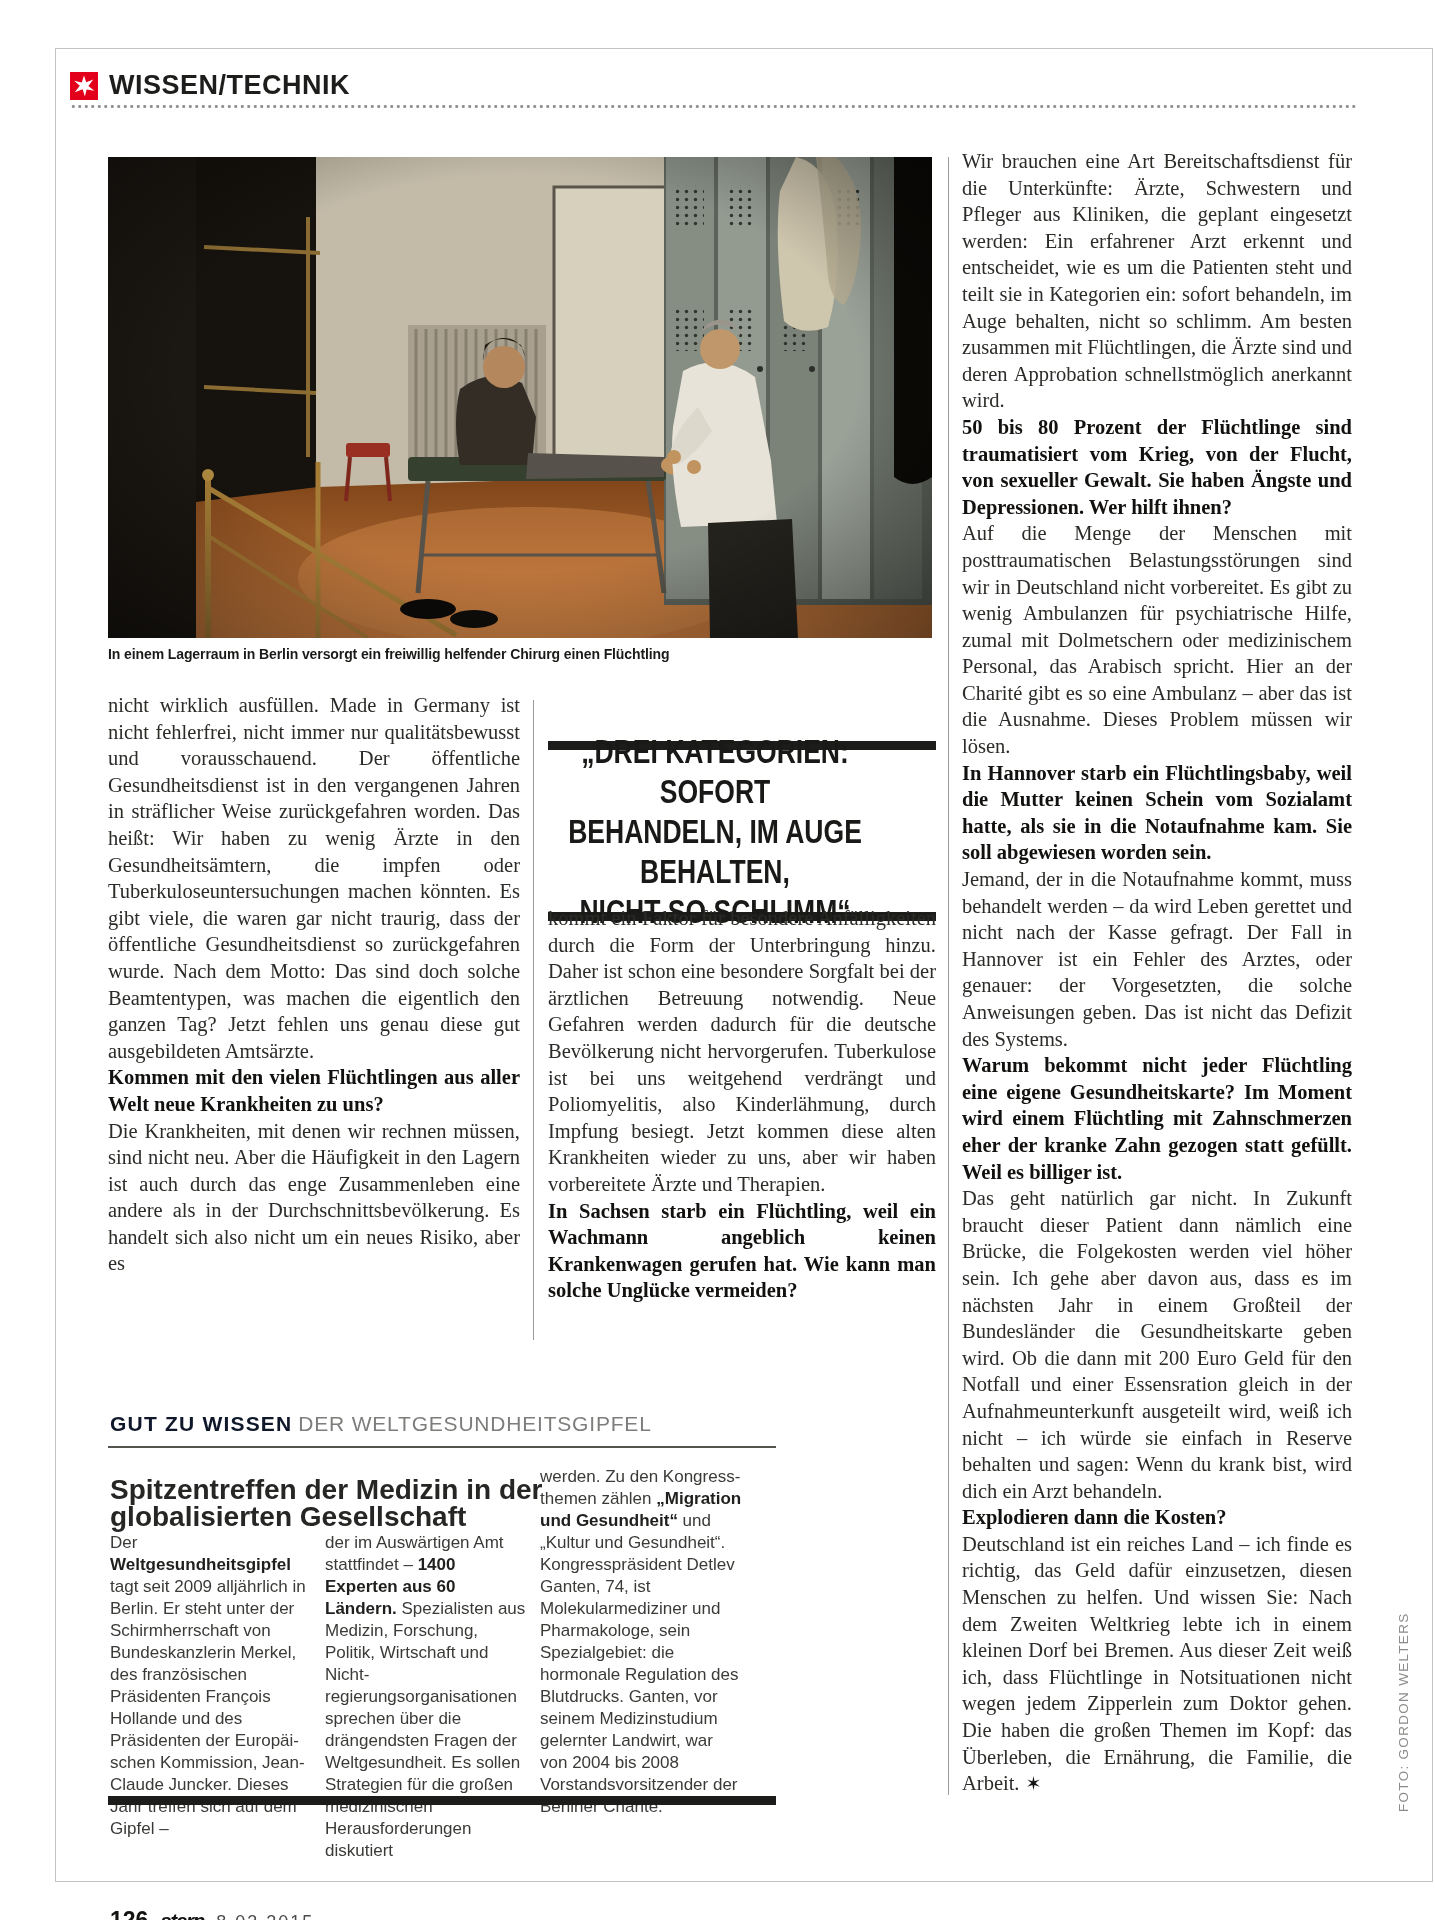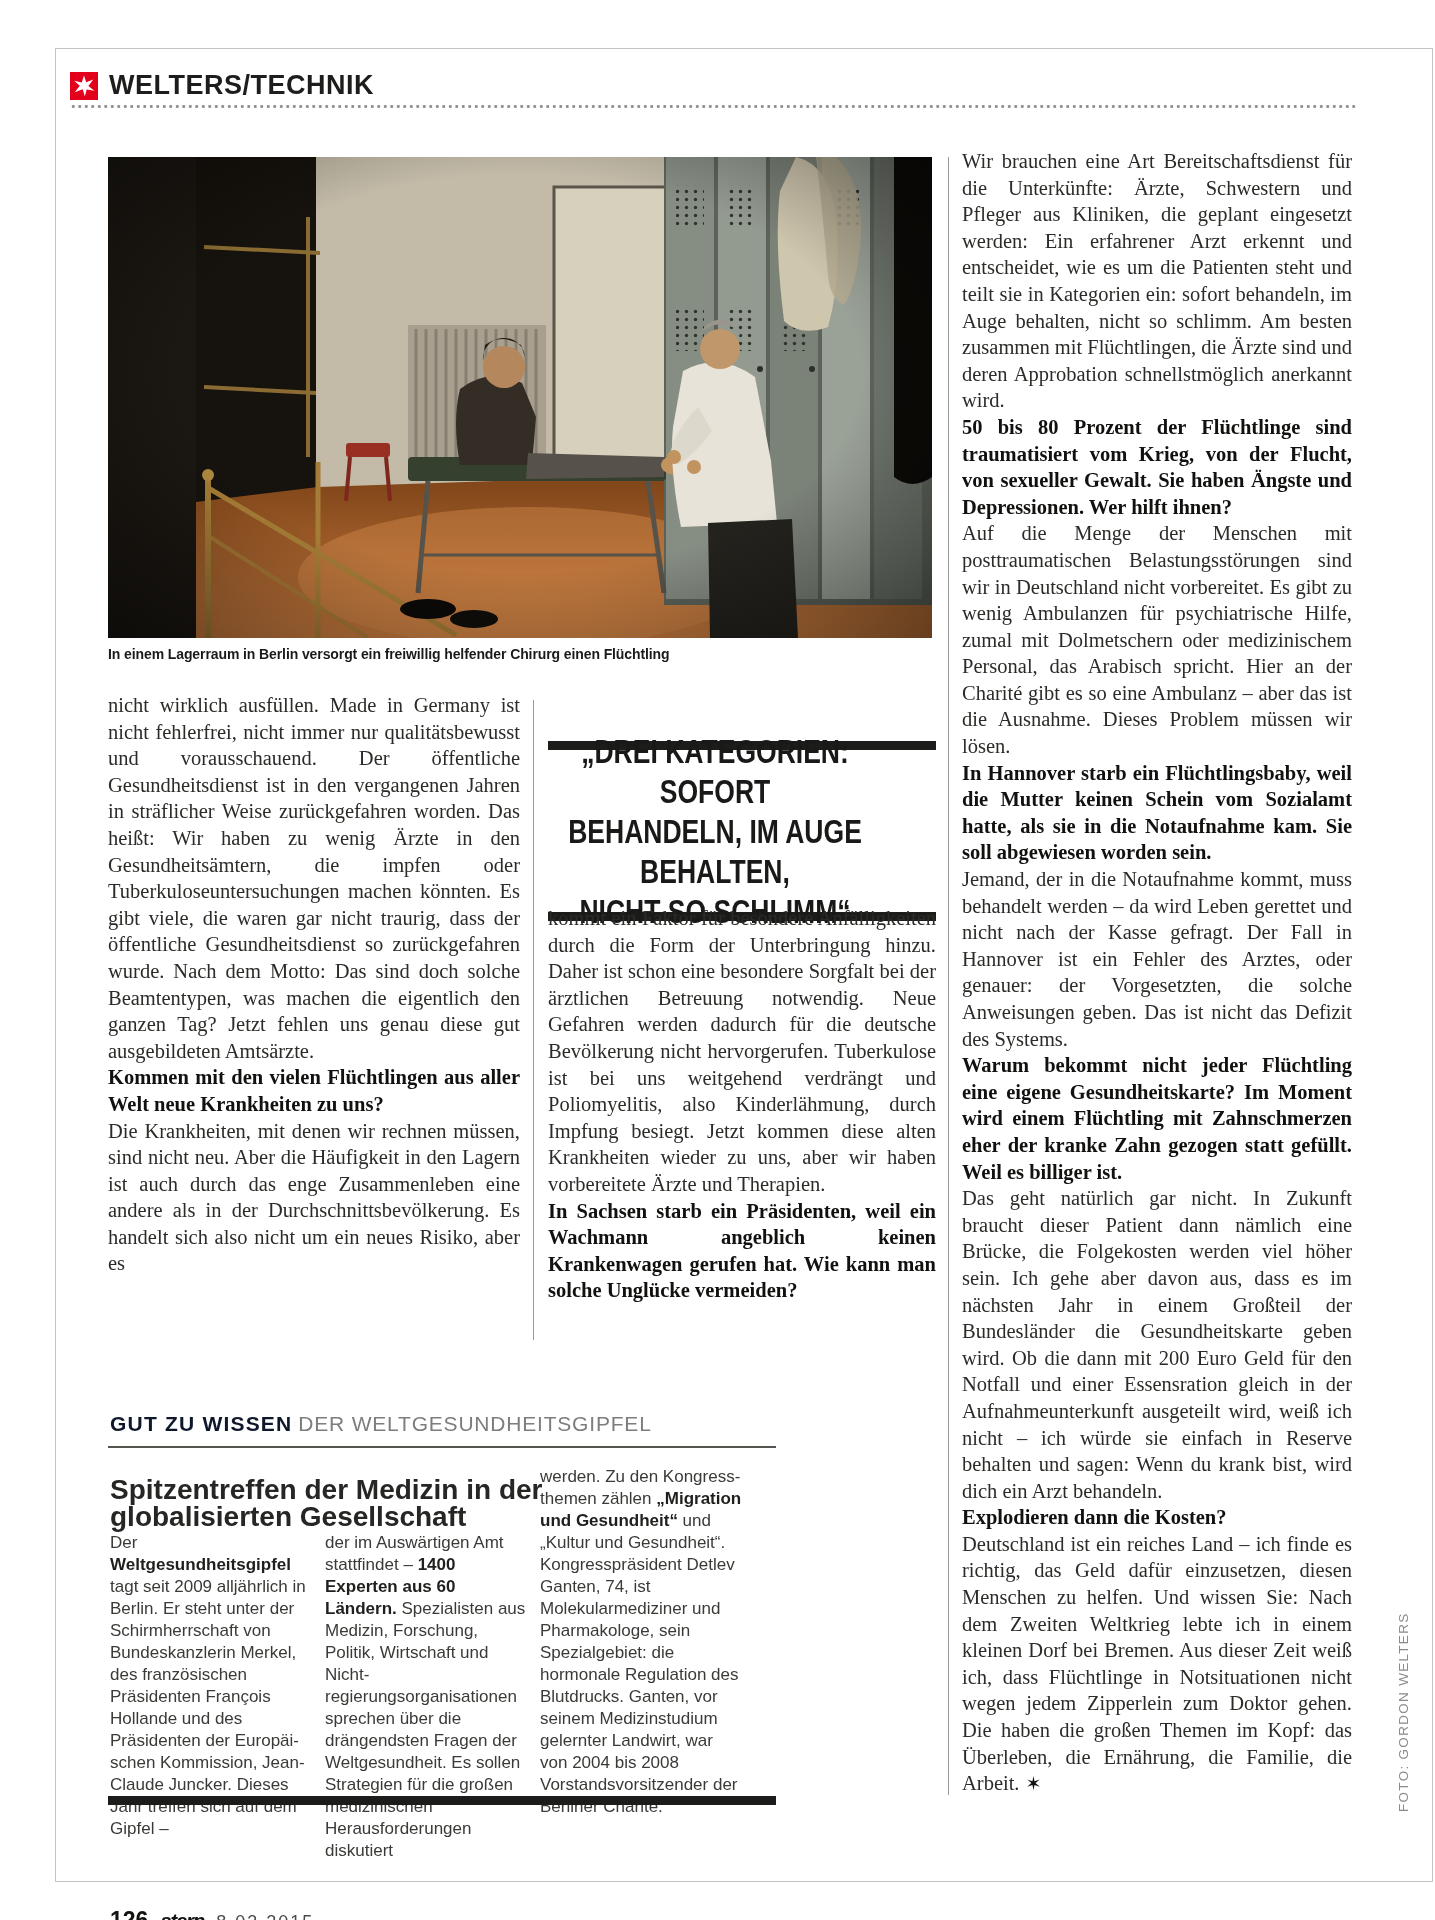--- a/index.html
+++ b/index.html
@@ -72,21 +72,21 @@
 
 <div id="page">
   <div class="frame"></div>
 
   <div class="kicker">
     <div class="sternbox">
       <svg viewBox="0 0 100 100" aria-hidden="true">
         <polygon fill="#ffffff" points="50,2 60,33 92,20 70,50 97,72 62,66 54,98 44,65 8,78 31,49 5,26 40,34"></polygon>
       </svg>
     </div>
-    <div class="kicker-title">WELTERS/TECHNIK</div>
+    <div class="kicker-title">WISSEN/TECHNIK</div>
   </div>
   <div class="dotted"></div>
 
   <div class="photo">
     <svg viewBox="0 0 824 481" preserveAspectRatio="none" aria-hidden="true">
       <defs>
         <linearGradient id="floorG" x1="0" y1="0" x2="0" y2="1">
           <stop offset="0" stop-color="#7e4418"></stop>
             <stop offset="1" stop-color="#c67a3e"></stop>
         </linearGradient>
@@ -197,21 +197,21 @@
         <div class="pq-lines">
           <div>„DREI KATEGORIEN: SOFORT</div>
           <div>BEHANDELN, IM AUGE BEHALTEN,</div>
           <div>NICHT SO SCHLIMM“</div>
         </div>
       </div>
     <div class="bar"></div>
   </div>
   <div class="col2 colbody">
       <p class="normal">kommt ein Faktor für besondere Anfälligkeiten durch die Form der Unterbringung hinzu. Daher ist schon eine besondere Sorgfalt bei der ärztlichen Betreuung notwendig. Neue Gefahren werden dadurch für die deutsche Bevölkerung nicht hervorgerufen. Tuberkulose ist bei uns weitgehend verdrängt und Poliomyelitis, also Kinderlähmung, durch Impfung besiegt. Jetzt kommen diese alten Krankheiten wieder zu uns, aber wir haben vorbereitete Ärzte und Therapien.</p>
-      <p class="bold">In Sachsen starb ein Präsidenten, weil ein Wachmann angeblich keinen Krankenwagen gerufen hat. Wie kann man solche Unglücke vermeiden?</p>
+      <p class="bold">In Sachsen starb ein Flüchtling, weil ein Wachmann angeblich keinen Krankenwagen gerufen hat. Wie kann man solche Unglücke vermeiden?</p>
     </div>
   <div class="col3 colbody">
       <p class="normal">Wir brauchen eine Art Bereitschaftsdienst für die Unterkünfte: Ärzte, Schwestern und Pfleger aus Kliniken, die geplant eingesetzt werden: Ein erfahrener Arzt erkennt und entscheidet, wie es um die Patienten steht und teilt sie in Kategorien ein: sofort behandeln, im Auge behalten, nicht so schlimm. Am besten zusammen mit Flüchtlingen, die Ärzte sind und deren Approbation schnellstmöglich anerkannt wird.</p>
       <p class="bold">50 bis 80 Prozent der Flüchtlinge sind traumatisiert vom Krieg, von der Flucht, von sexueller Gewalt. Sie haben Ängste und Depressionen. Wer hilft ihnen?</p>
       <p class="normal">Auf die Menge der Menschen mit posttraumatischen Belastungsstörungen sind wir in Deutschland nicht vorbereitet. Es gibt zu wenig Ambulanzen für psychiatrische Hilfe, zumal mit Dolmetschern oder medizinischem Personal, das Arabisch spricht. Hier an der Charité gibt es so eine Ambulanz – aber das ist die Ausnahme. Dieses Problem müssen wir lösen.</p>
       <p class="bold">In Hannover starb ein Flüchtlingsbaby, weil die Mutter keinen Schein vom Sozialamt hatte, als sie in die Notaufnahme kam. Sie soll abgewiesen worden sein.</p>
       <p class="normal">Jemand, der in die Notaufnahme kommt, muss behandelt werden – da wird Leben gerettet und nicht nach der Kasse gefragt. Der Fall in Hannover ist ein Fehler des Arztes, oder genauer: der Vorgesetzten, die solche Anweisungen geben. Das ist nicht das Defizit des Systems.</p>
       <p class="bold">Warum bekommt nicht jeder Flüchtling eine eigene Gesundheitskarte? Im Moment wird einem Flüchtling mit Zahnschmerzen eher der kranke Zahn gezogen statt gefüllt. Weil es billiger ist.</p>
       <p class="normal">Das geht natürlich gar nicht. In Zukunft braucht dieser Patient dann nämlich eine Brücke, die Folgekosten werden viel höher sein. Ich gehe aber davon aus, dass es im nächsten Jahr in einem Großteil der Bundesländer die Gesundheitskarte geben wird. Ob die dann mit 200 Euro Geld für den Notfall und einer Essensration gleich in der Aufnahmeunterkunft ausgeteilt wird, weiß ich nicht – ich würde sie einfach in Reserve behalten und sagen: Wenn du krank bist, wird dich ein Arzt behandeln.</p>
       <p class="bold">Explodieren dann die Kosten?</p>

